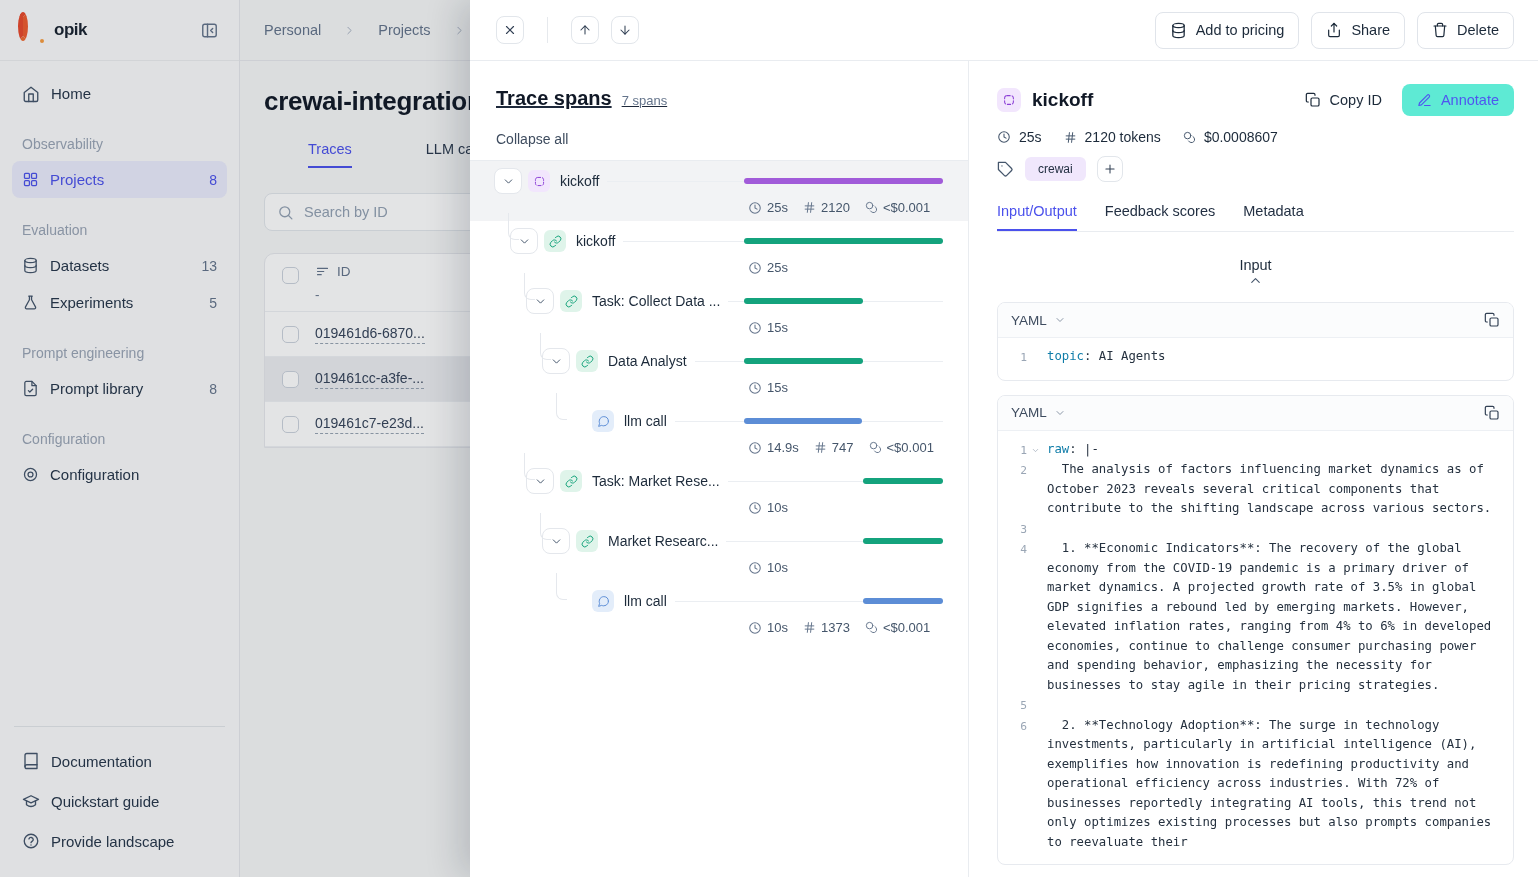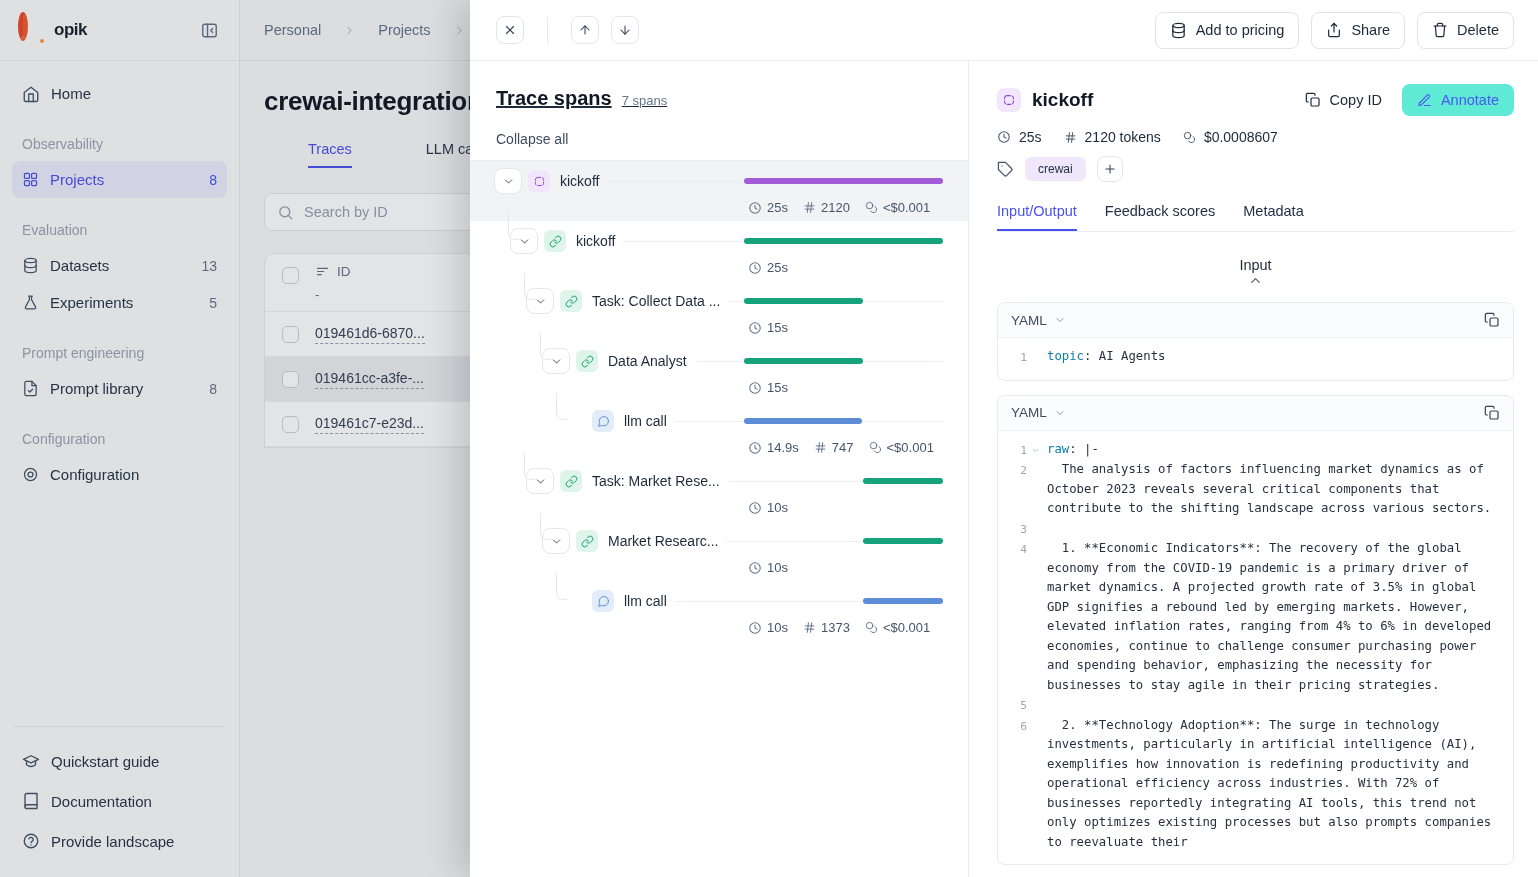--- a/index.html
+++ b/index.html
@@ -200,34 +200,34 @@
             </span>
             <span>Configuration</span>
           </div>
         </div>
     </nav>
     <div class="sb-footer">
       <div id="sb-footer-items">
           <div class="nav-item">
             <span class="ni-icon">
               <svg width="18" height="18" viewBox="0 0 24 24" fill="none" stroke="currentColor" stroke-width="1.8" stroke-linecap="round" stroke-linejoin="round">
-                <path d="M22 9.8 12 5 2 9.8l10 4.6 10-4.6z"></path>
-                <path d="M6 12v5c3.5 2.7 8.5 2.7 12 0v-5"></path>
-              </svg>
-            </span>
-            <span>Quickstart guide</span>
+                <path d="M4 19.5A2.5 2.5 0 0 1 6.5 17H20"></path>
+                <path d="M6.5 2H20v20H6.5A2.5 2.5 0 0 1 4 19.5v-15A2.5 2.5 0 0 1 6.5 2z"></path>
+              </svg>
+            </span>
+            <span>Documentation</span>
           </div>
           <div class="nav-item">
             <span class="ni-icon">
               <svg width="18" height="18" viewBox="0 0 24 24" fill="none" stroke="currentColor" stroke-width="1.8" stroke-linecap="round" stroke-linejoin="round">
-                <path d="M4 19.5A2.5 2.5 0 0 1 6.5 17H20"></path>
-                <path d="M6.5 2H20v20H6.5A2.5 2.5 0 0 1 4 19.5v-15A2.5 2.5 0 0 1 6.5 2z"></path>
-              </svg>
-            </span>
-            <span>Documentation</span>
+                <path d="M22 9.8 12 5 2 9.8l10 4.6 10-4.6z"></path>
+                <path d="M6 12v5c3.5 2.7 8.5 2.7 12 0v-5"></path>
+              </svg>
+            </span>
+            <span>Quickstart guide</span>
           </div>
           <div class="nav-item">
             <span class="ni-icon">
               <svg width="18" height="18" viewBox="0 0 24 24" fill="none" stroke="currentColor" stroke-width="1.8" stroke-linecap="round" stroke-linejoin="round">
                 <circle cx="12" cy="12" r="9"></circle>
                 <path d="M9.2 9.2a3 3 0 0 1 5.8 1c0 2-3 2.4-3 4"></path>
                 <line x1="12" y1="17.3" x2="12.01" y2="17.3"></line>
               </svg>
             </span>
             <span>Provide landscape</span>

